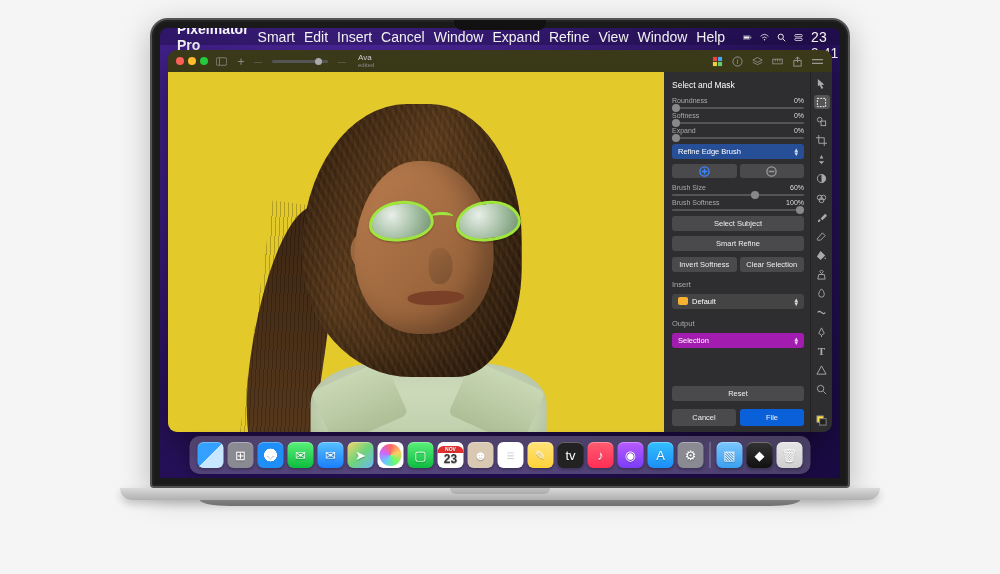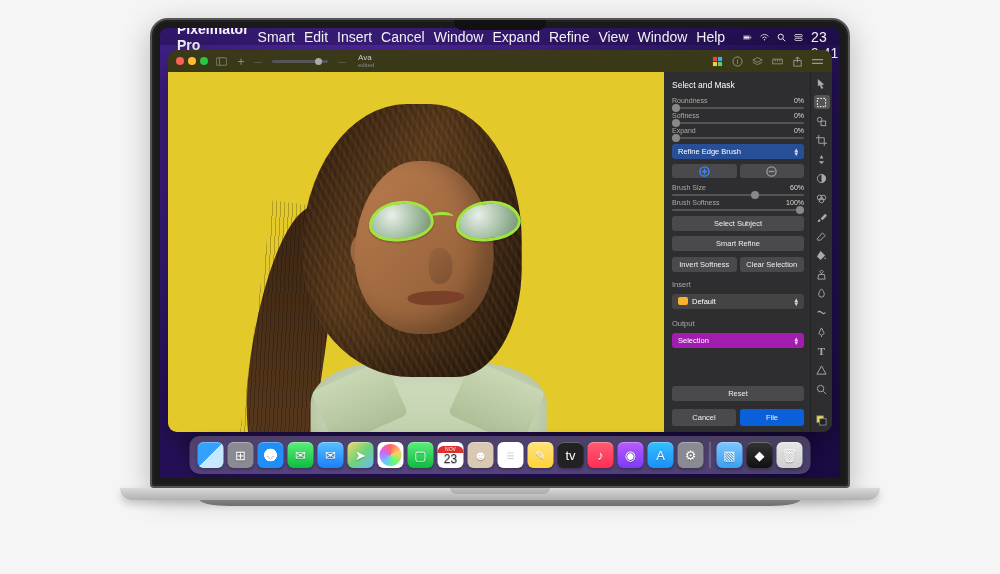--- a/index.html
+++ b/index.html
@@ -92,21 +92,21 @@
   .dock .sep { width:1px; height:26px; background:rgba(255,255,255,.35); margin:0 2px; }
   .dock-icon { width:26px; height:26px; border-radius:6px; display:flex; align-items:center; justify-content:center; font-size:13px; color:#fff; text-shadow:0 1px 1px rgba(0,0,0,.3); box-shadow:0 2px 3px rgba(0,0,0,.25), inset 0 1px 0 rgba(255,255,255,.3);}
   .di-finder{background:linear-gradient(135deg,#34a0ff 50%,#c6e7ff 50%);} 
   .di-launch{background:#8a8a92;}
   .di-safari{background:radial-gradient(circle,#fff 34%,#1f8ef7 36%);}
   .di-msg{background:linear-gradient(#5af07a,#0dbc3e);} 
   .di-mail{background:linear-gradient(#57c1ff,#1b7efc);} 
   .di-maps{background:linear-gradient(135deg,#f7d46b,#6ed47a 50%,#6bb7f7);} 
   .di-photos{background:conic-gradient(#f66,#fc6,#6f6,#6cf,#c6f,#f66); border-radius:50%; width:22px;height:22px;}
   .di-ft{background:linear-gradient(#5af07a,#0dbc3e);} 
-  .di-cal{background:#fff;color:#e03030;font-size:8px;font-weight:400;display:flex;flex-direction:column;line-height:1;}
+  .di-cal{background:#fff;color:#e03030;font-size:8px;font-weight:700;display:flex;flex-direction:column;line-height:1;}
   .di-cal .m{background:#e03030;color:#fff;font-size:5px;padding:1px 0;border-radius:6px 6px 0 0;width:100%;text-align:center;}
   .di-cal .d{font-size:12px;color:#333;}
   .di-contacts{background:#d9c9b2;}
   .di-remind{background:#fff;font-size:9px;}
   .di-notes{background:linear-gradient(#ffe27a,#ffd23a);} 
   .di-tv{background:#222;}
   .di-music{background:linear-gradient(#ff5d72,#ff2d55);} 
   .di-pod{background:linear-gradient(#b95cff,#7a3cf6);} 
   .di-store{background:linear-gradient(#33c0ff,#1b8ef7);} 
   .di-sys{background:#8a8a92;}

